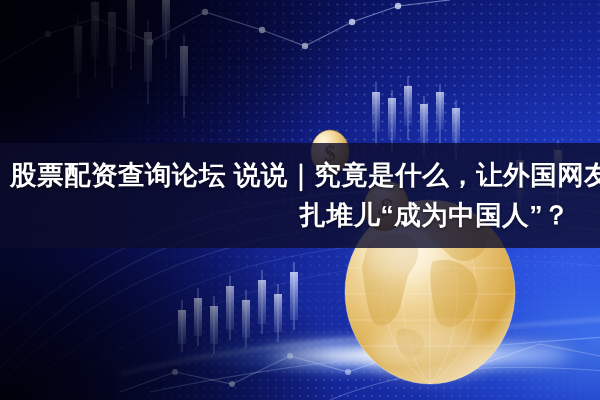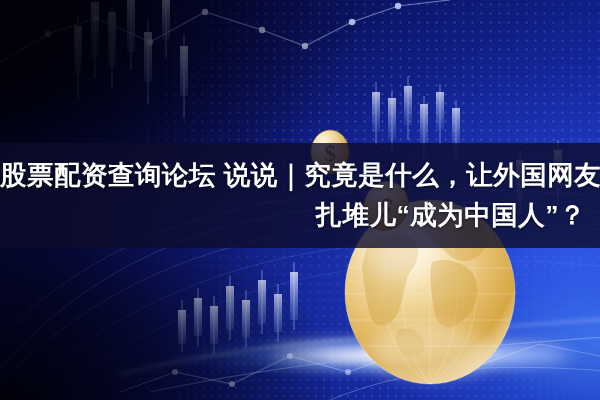--- a/index.html
+++ b/index.html
@@ -59,22 +59,22 @@
   }
   .headline-line{
     color:#ffffff;
     font-size:26.5px;
     font-weight:bold;
     line-height:1.42;
     letter-spacing:.5px;
     white-space:nowrap;
     text-shadow:0 1px 3px rgba(0,0,0,.55);
   }
-  #headline-line-1{width:100%;box-sizing:border-box;text-align:left;}
-  #headline-line-2{width:100%;padding-right:14px;box-sizing:border-box;text-align:right;}
+  #headline-line-1{width:100%;padding-left:10px;box-sizing:border-box;text-align:left;}
+  #headline-line-2{width:100%;padding-right:30px;box-sizing:border-box;text-align:right;}
 </style>
 </head>
 <body>
 
 <div id="stage">
 
   <div class="layer" id="bg-base"></div>
   <div class="layer" id="bg-glow-right"></div>
   <div class="layer" id="dot-grid"></div>
   <div class="layer" id="dot-grid-bottom"></div>

